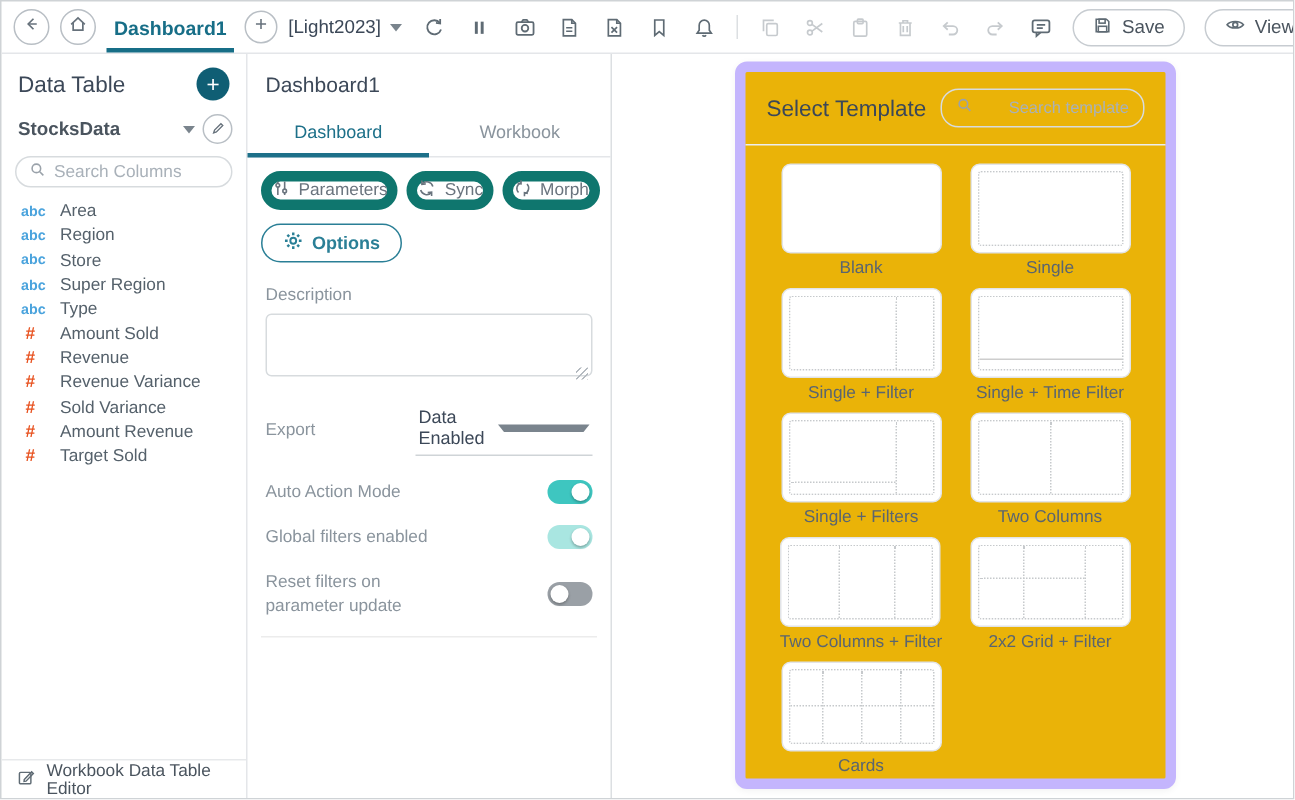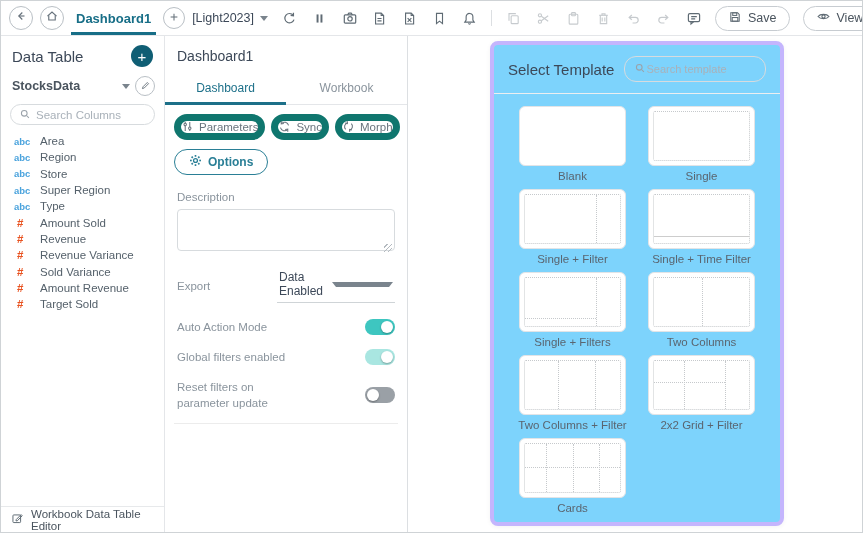--- a/index.html
+++ b/index.html
@@ -86,26 +86,26 @@
   .toggle-row .form-label { flex:1; padding-right:20px; line-height:1.4; }
   .toggle { width:30px; height:16px; border-radius:8px; background:#9aa0a6; position:relative; flex:0 0 30px; cursor:pointer; }
   .toggle::after { content:""; position:absolute; width:12px; height:12px; border-radius:50%; background:#fff;
                    top:2px; left:2px; box-shadow:0 1px 2px rgba(0,0,0,.3); transition:left .1s; }
   .toggle[data-state="on"] { background:#3ec6c0; }
   .toggle[data-state="on"]::after { left:16px; }
   .toggle[data-state="on-disabled"] { background:#a9e6e1; }
   .toggle[data-state="on-disabled"]::after { left:16px; }
 
   
-  .tmpl-card { position:absolute; left:82px; top:5px; width:294px; height:485px; background:#7dd3fc;
-               border:4px solid #c4b5fd; border-radius:8px; box-shadow:0 1px 5px rgba(0,0,0,.05);
+  .tmpl-card { position:absolute; left:82px; top:5px; width:294px; height:485px; background:#eab308;
+               border:7px solid #c4b5fd; border-radius:8px; box-shadow:0 1px 5px rgba(0,0,0,.05);
                display:flex; flex-direction:column; }
   .tmpl-head { display:flex; align-items:center; gap:10px; padding:11px 14px; border-bottom:1px solid #eceef0; }
   .tmpl-title { font-size:15px; color:#3c4858; white-space:nowrap; }
-  .tmpl-search { flex:1; display:flex; align-items:center; gap:0; border:1px solid #d7dbde; border-radius:12px;
+  .tmpl-search { flex:1; display:flex; align-items:center; gap:23px; border:1px solid #d7dbde; border-radius:12px;
                  height:23px; padding:12px 9px; }
   .tmpl-search input { border:none; outline:none; width:100%; font-size:11px; color:#4a545e;
                        font-family:"Liberation Sans",sans-serif; background:transparent; }
   .tmpl-search input::placeholder { color:#a9b1b9; }
   .tmpl-grid { flex:1; display:grid; grid-template-columns:1fr 1fr; justify-items:center; align-content:start;
                padding:12px 14px; row-gap:7px; }
   .tcard { display:flex; flex-direction:column; align-items:center; cursor:pointer; }
   .thumb { width:107px; height:60px; border:1px solid #e2e4e7; border-radius:6px; background:#fff; position:relative; }
   .thumb .in { position:absolute; inset:4px; border:1px dotted #c6c9cc; border-radius:2px; }
   .thumb .v { position:absolute; top:5px; bottom:5px; border-left:1px dotted #c6c9cc; }

